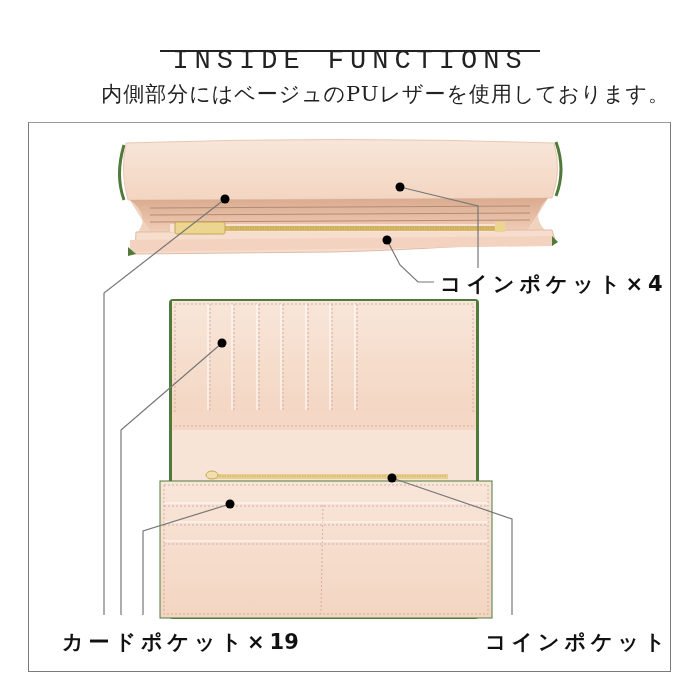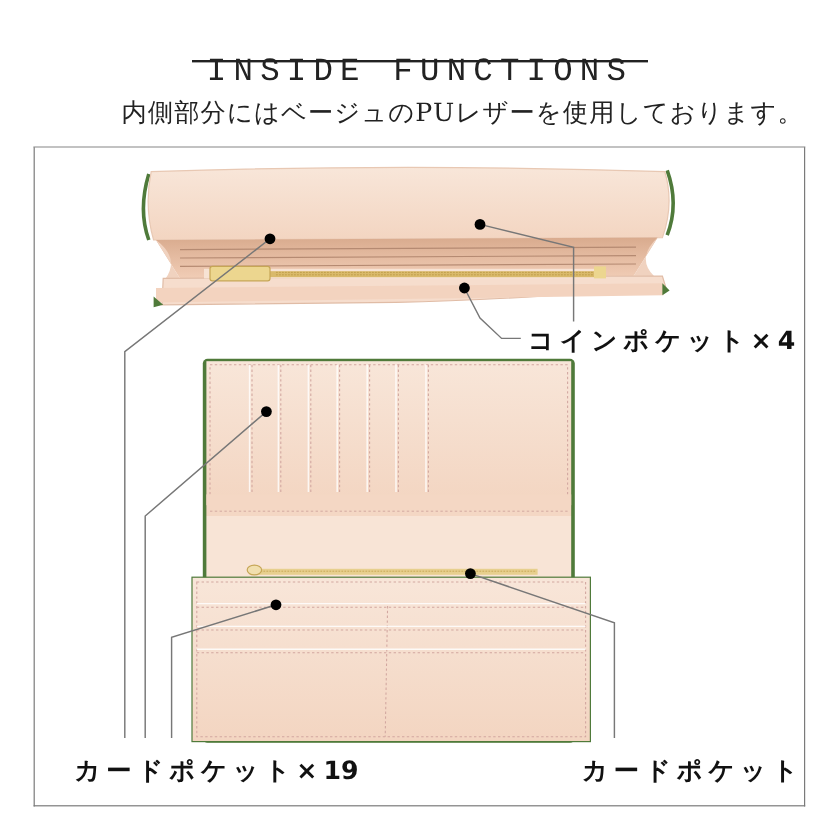--- a/index.html
+++ b/index.html
@@ -132,14 +132,14 @@
 
 <div class="label" style="left:440px; top:270px;">
   <span>コインポケット×</span><b>4</b>
 </div>
 
 <div class="label" style="left:40px; top:628px;margin-left:22px;">
   <span>カードポケット×</span><b>19</b>
 </div>
 
 <div class="label" style="left:485px; top:628px;">
-  <span>カードポケット</span>
+  <span>コインポケット</span>
 </div>
 
 </body></html>

